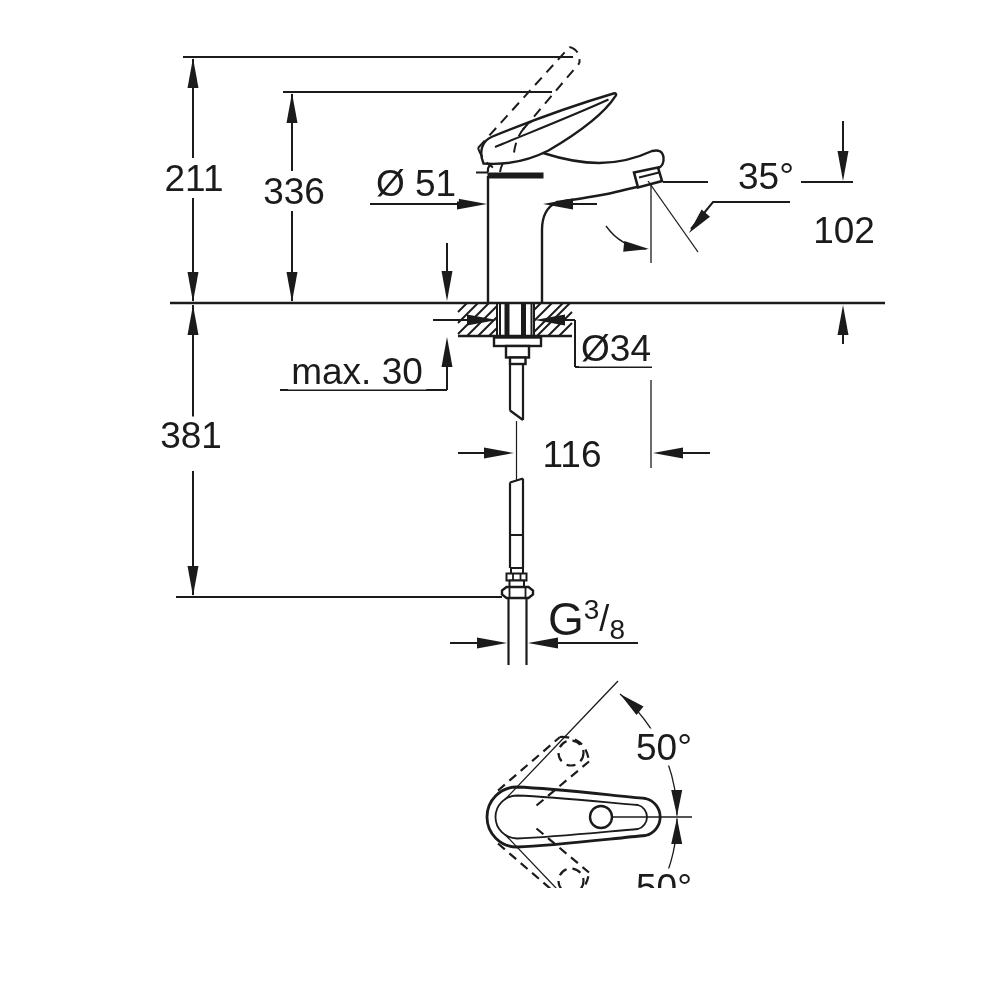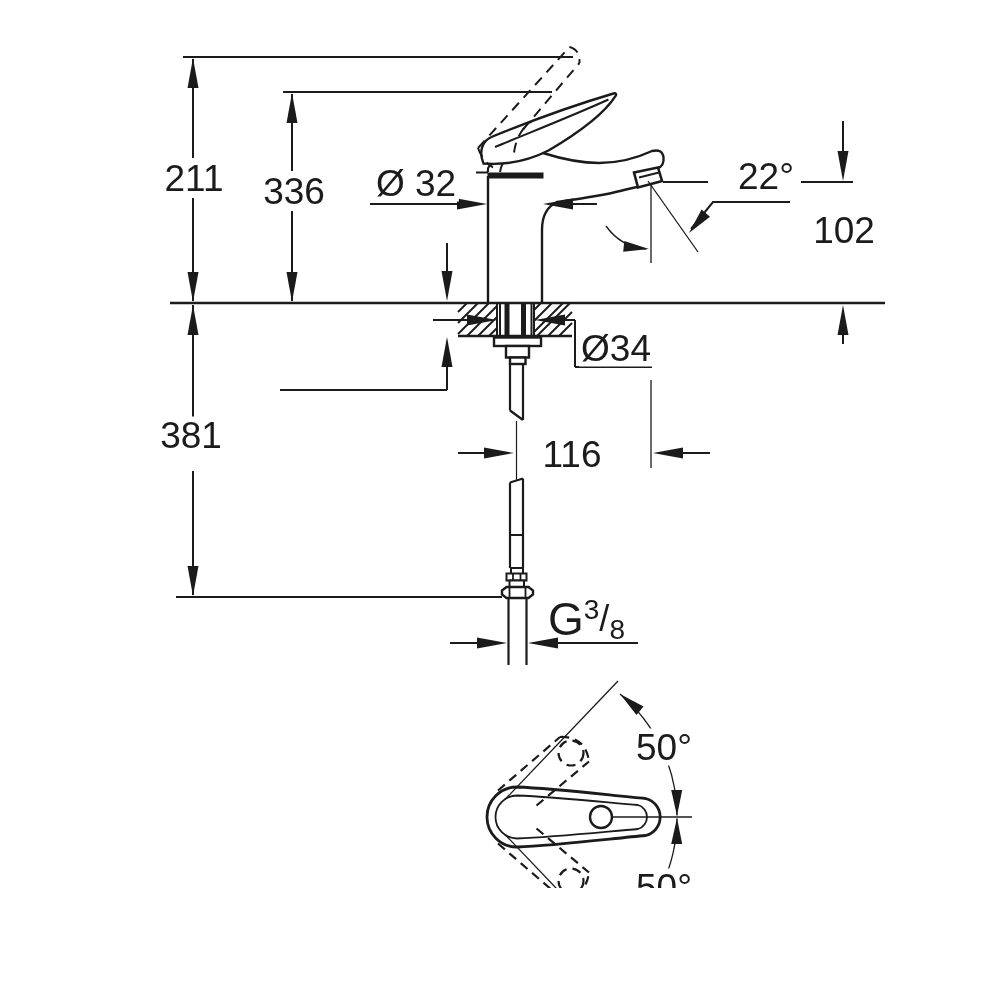--- a/index.html
+++ b/index.html
@@ -196,23 +196,24 @@
       <polygon class="arr" points="620,694 643.5,706.5 636.5,715"></polygon>
       <polygon class="arr" points="677,816 682.2,789.9 671.2,790.1"></polygon>
       <polygon class="arr" points="620,940 643.5,927.5 636.5,919"></polygon>
       <polygon class="arr" points="677,818 682.2,844.1 671.2,843.9"></polygon>
     </g>
   </g>
 </svg>
 
 <div class="dim" style="left:194px;top:178px">211</div>
 <div class="dim" style="left:294px;top:191px">336</div>
-<div class="dim" style="left:416px;top:183px">Ø 32</div>
-<div class="dim" style="left:766px;top:176px">22°</div>
+<div class="dim" style="left:416px;top:183px">Ø 51</div>
+<div class="dim" style="left:766px;top:176px">35°</div>
 <div class="dim" style="left:844px;top:230px">102</div>
+<div class="dim" style="left:357px;top:371px">max. 30</div>
 <div class="dim" style="left:616px;top:348px;padding:0 2px">Ø34</div>
 <div class="dim" style="left:191px;top:435px">381</div>
 <div class="dim" style="left:572px;top:454px">116</div>
 <div class="dim" style="left:664px;top:747px">50°</div>
 <div class="dim" style="left:664px;top:887px">50°</div>
 
 <div class="g38">
   <span class="g">G</span><span class="sup">3</span><span class="sl">/</span><span class="sub">8</span>
 </div>
 

